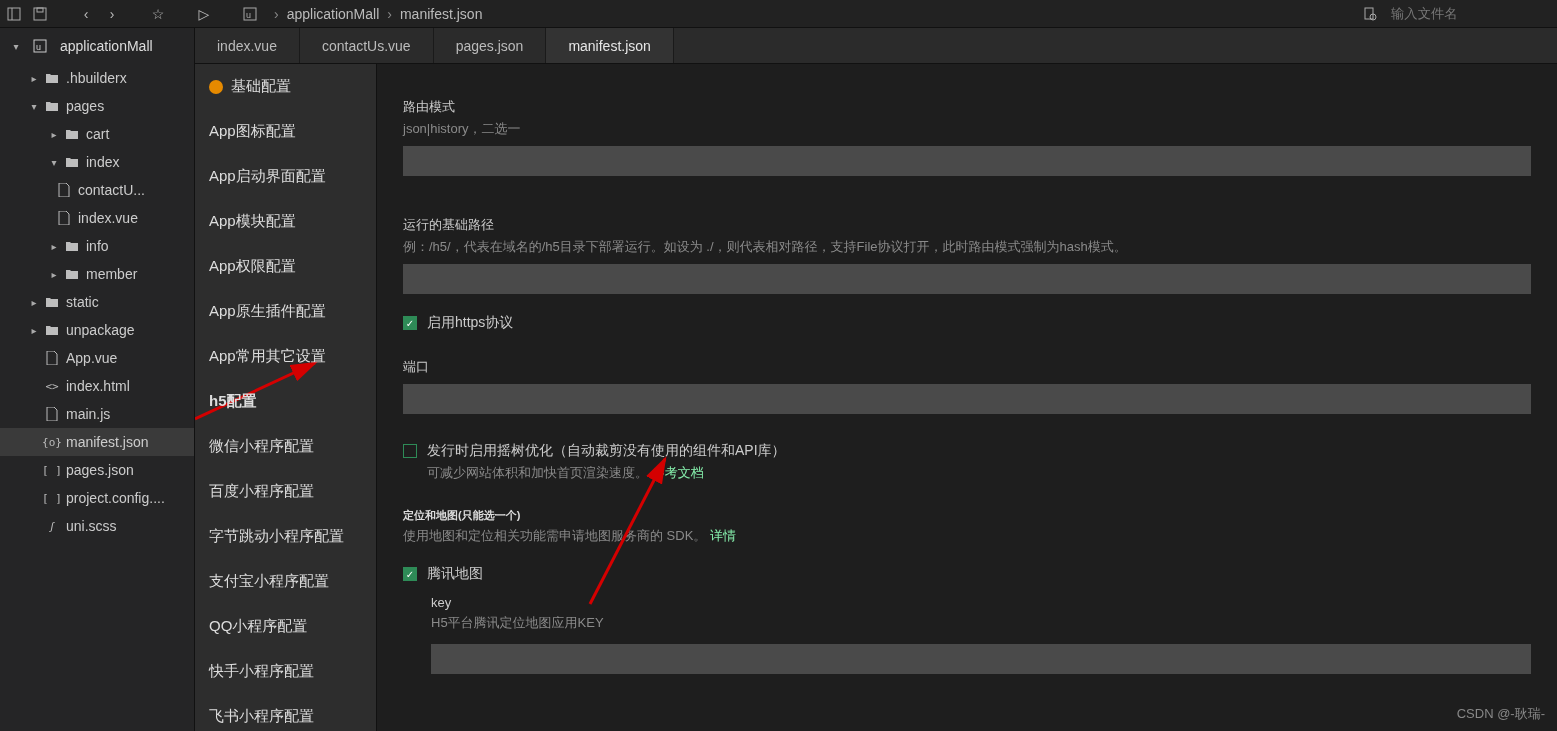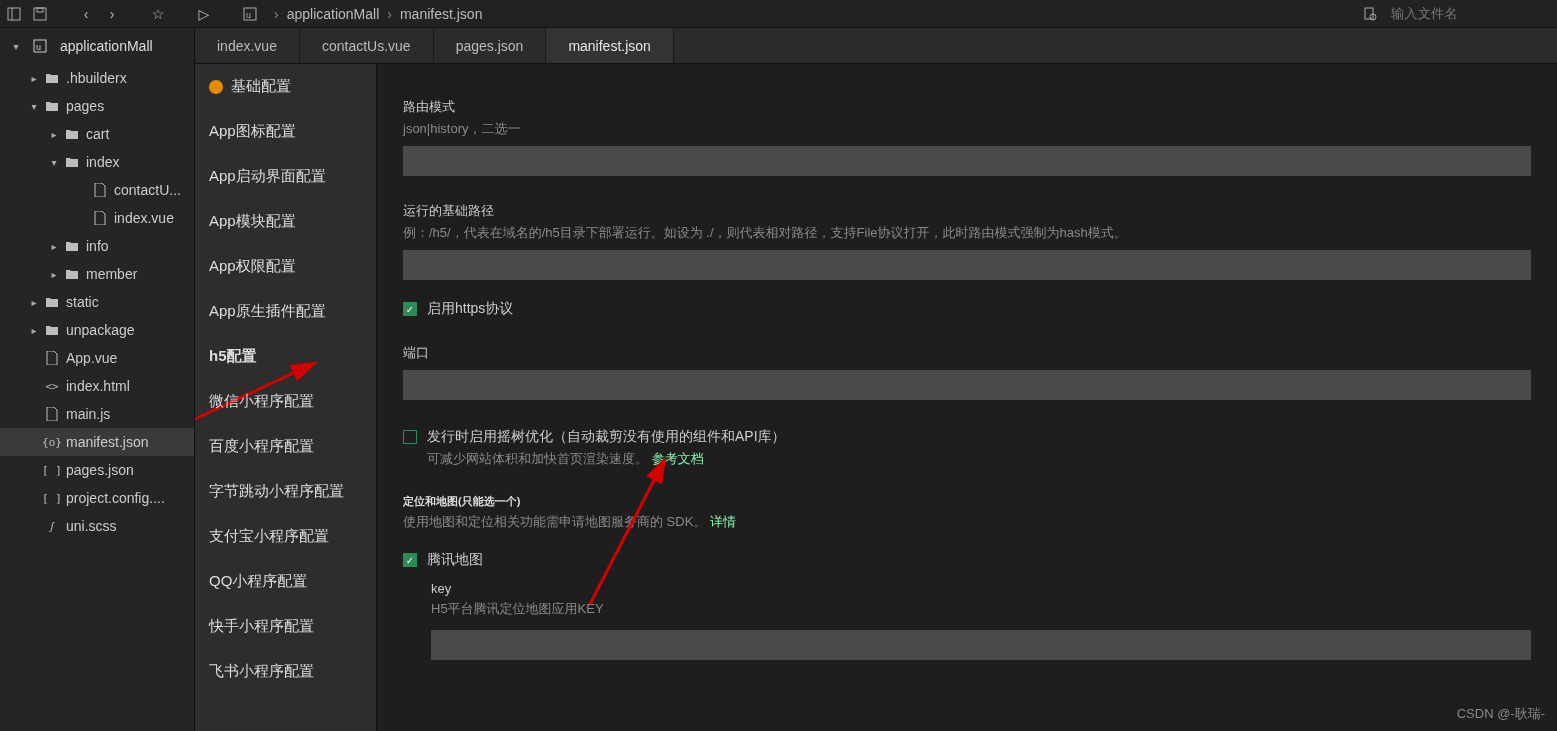--- a/index.html
+++ b/index.html
@@ -20,21 +20,21 @@
   .tabs { flex: 1; display: flex; flex-direction: column; }
   .tabs-bar { height: 36px; background: #2b2b2b; display: flex; align-items: stretch; border-bottom: 1px solid #111; }
   .tab { padding: 0 22px; display: flex; align-items: center; color: #bbb; cursor: pointer; border-right: 1px solid #1a1a1a; }
   .tab.active { background: #333; color: #e6e6e6; }
   .tree-head { height: 36px; display: flex; align-items: center; gap: 6px; padding: 0 10px; color: #ddd; }
   .tree ul { list-style: none; }
   .tree li { display: flex; align-items: center; height: 28px; padding-left: 10px; color: #ccc; cursor: pointer; white-space: nowrap; overflow: hidden; }
   .tree li.selected { background: #3a3a3a; }
   .tree .depth1 { padding-left: 28px; }
   .tree .depth2 { padding-left: 48px; }
-  .tree .depth3 { padding-left: 76px; }
+  .tree .depth3 { padding-left: 40px; }
   .tw { display: inline-block; width: 12px; text-align: center; margin-right: 4px; color: #aaa; font-size: 10px; }
   .fi { display: inline-flex; width: 16px; height: 16px; align-items: center; justify-content: center; margin-right: 6px; color: #bbb; font-size: 11px; }
   
   .content-row { flex: 1; display: flex; overflow: hidden; position: relative; justify-content: space-between; }
   
   .cnav { width: 182px; background: #2d2d2d; border-right: 1px solid #111; overflow: hidden; }
   .cnav div.item { height: 45px; display: flex; align-items: center; padding: 0 14px; color: #ddd; font-size: 15px; cursor: pointer; position: relative; }
   .cnav .warn::before { content: ""; width: 14px; height: 14px; border-radius: 50%; background: #e68a00; display: inline-block; margin-right: 8px; }
   .cnav .active { font-weight: 700; color: #fff; }
   
@@ -280,36 +280,37 @@
         <line x1="395" y1="540" x2="470" y2="395" stroke="#d40000" stroke-width="3" marker-end="url(#ah)"></line>
       </svg>
 
       <div class="cnav" id="cnav">
           <div class="item warn">基础配置</div>
           <div class="item">App图标配置</div>
           <div class="item">App启动界面配置</div>
           <div class="item">App模块配置</div>
           <div class="item">App权限配置</div>
           <div class="item">App原生插件配置</div>
+          <div class="item">App常用其它设置</div>
           <div class="item active">h5配置</div>
           <div class="item">微信小程序配置</div>
           <div class="item">百度小程序配置</div>
           <div class="item">字节跳动小程序配置</div>
           <div class="item">支付宝小程序配置</div>
           <div class="item">QQ小程序配置</div>
           <div class="item">快手小程序配置</div>
           <div class="item">飞书小程序配置</div>
         </div>
 
       <div class="form">
         <div class="field-label">路由模式</div>
         <div class="field-desc">json|history，二选一</div>
         <input class="field-input" style="">
 
-        <div class="field-label" style="margin-top:26px">运行的基础路径</div>
+        <div class="field-label" style="margin-top:40px">运行的基础路径</div>
         <div class="field-desc">例：/h5/，代表在域名的/h5目录下部署运行。如设为 ./，则代表相对路径，支持File协议打开，此时路由模式强制为hash模式。</div>
         <input class="field-input" style="">
 
         <div class="cb-line">
           <span class="cb checked">✓</span>
           <span>启用https协议</span>
         </div>
 
         <div class="field-label" style="margin-top:26px">端口</div>
         <input class="field-input" style="">

